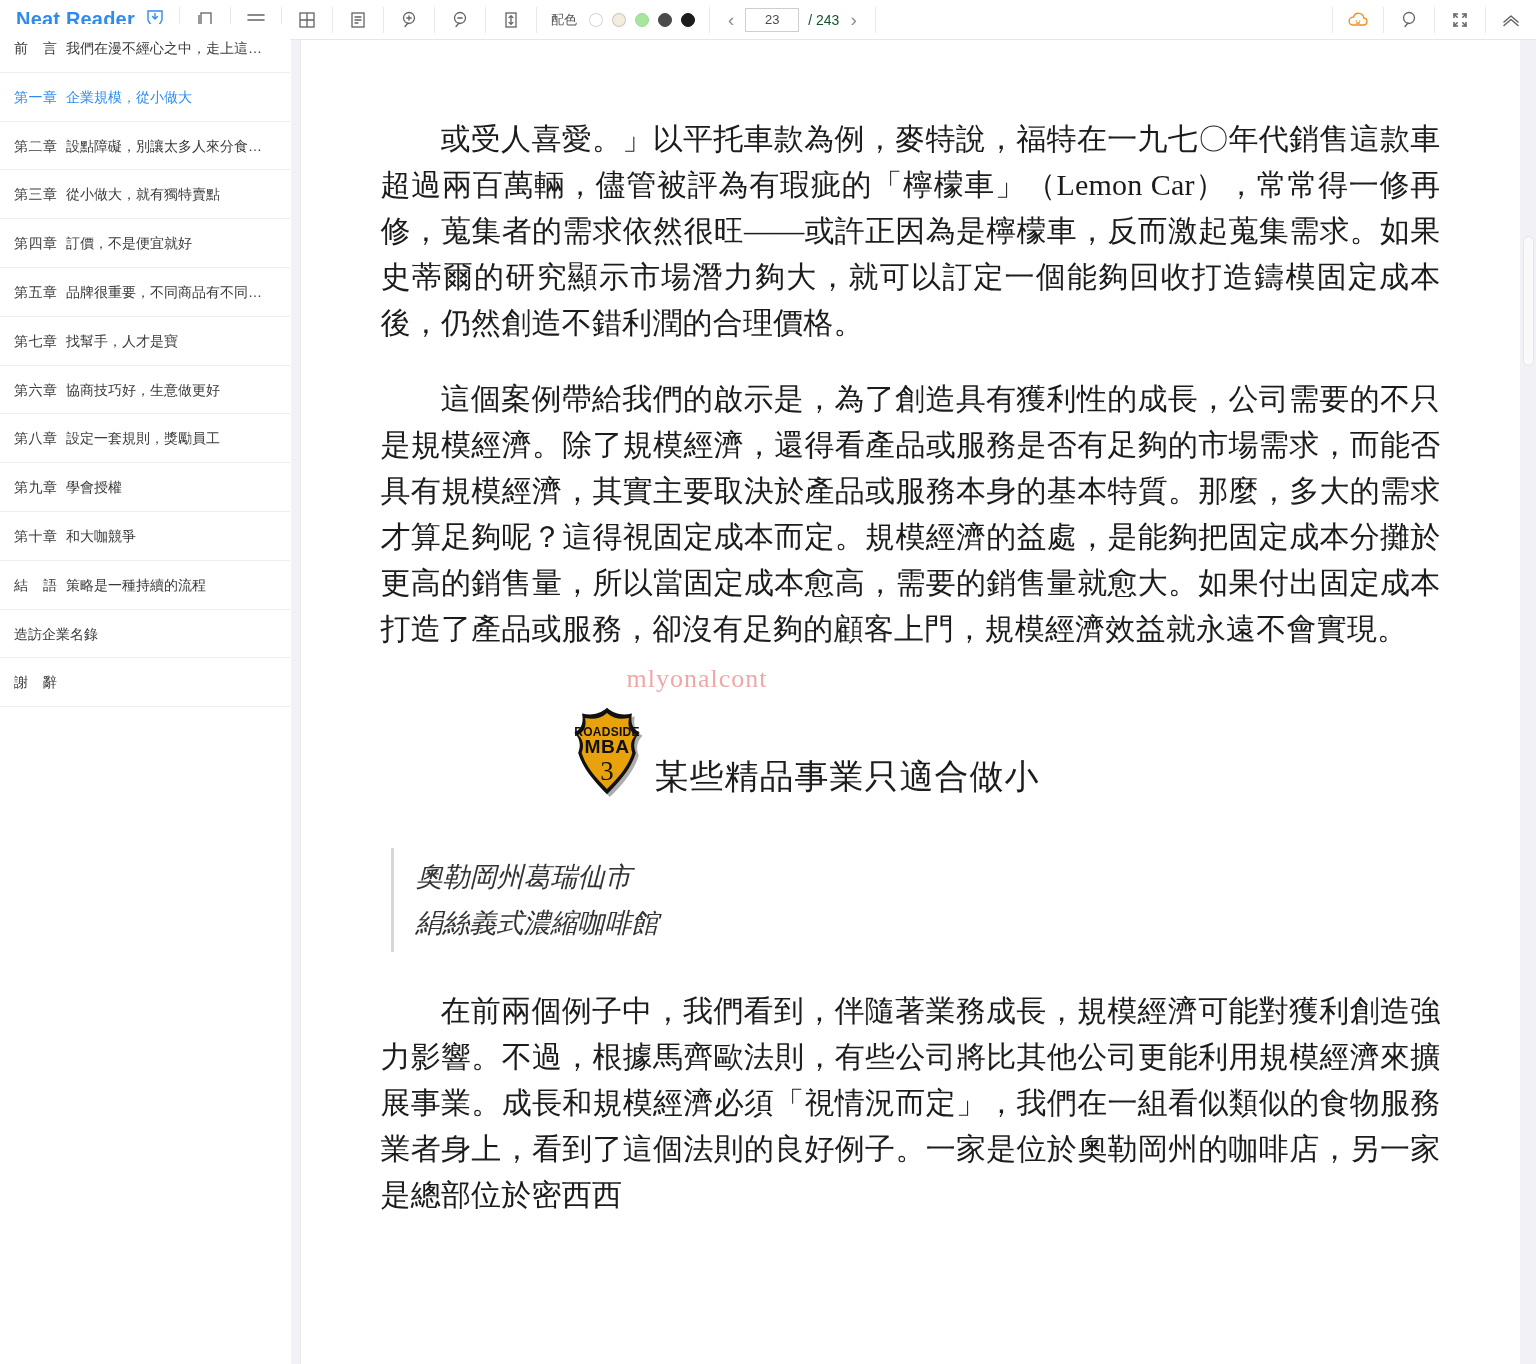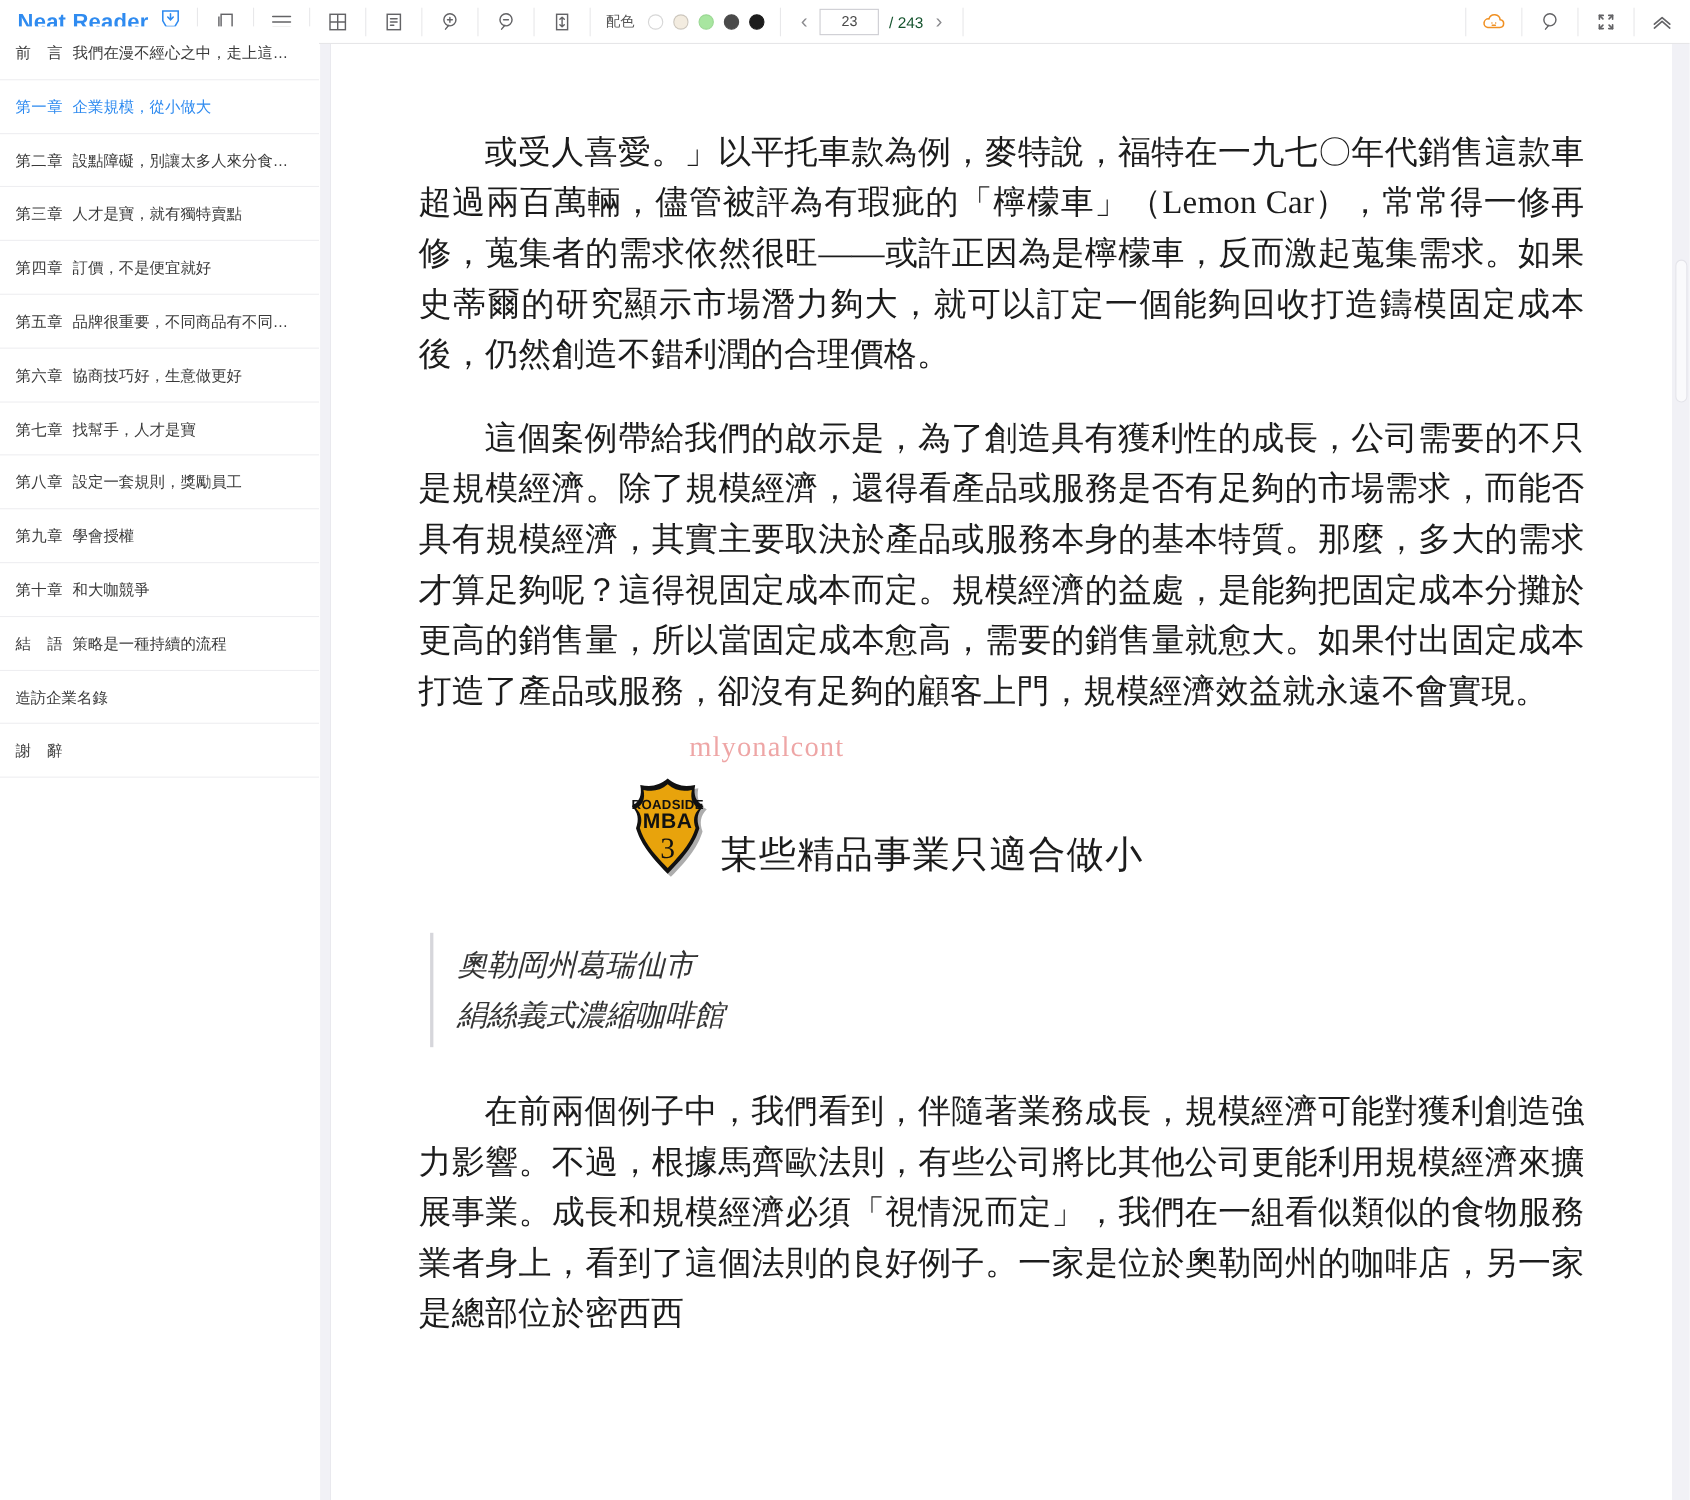--- a/index.html
+++ b/index.html
@@ -12,21 +12,21 @@
 
   
   .toolbar {
     position: absolute; top: 0; left: 0;
     width: 1536px; height: 40px;
     background: #ffffff;
     border-bottom: 1px solid #e6e6e8;
     display: flex; align-items: center;
   }
   .brand {
-    display: flex; align-items: flex-end;
+    display: flex; align-items: center;
     padding-left: 16px; padding-right: 14px;
     height: 24px; gap: 10px;
   }
   .brand-name {
     font-size: 20px; font-weight: bold;
     color: #2f8bf0; letter-spacing: .2px;
     white-space: nowrap;
   }
   .tb-sep { width: 1px; height: 26px; background: #e8e8ea; flex: 0 0 auto; }
   .tb-btn {
@@ -309,37 +309,37 @@
     <div class="toc-item active">
       <span class="toc-num">第一章</span>
       <span class="toc-title">企業規模，從小做大</span>
     </div>
     <div class="toc-item">
       <span class="toc-num">第二章</span>
       <span class="toc-title">設點障礙，別讓太多人來分食…</span>
     </div>
     <div class="toc-item">
       <span class="toc-num">第三章</span>
-      <span class="toc-title">人才是寶，就有獨特賣點</span>
+      <span class="toc-title">從小做大，就有獨特賣點</span>
     </div>
     <div class="toc-item">
       <span class="toc-num">第四章</span>
       <span class="toc-title">訂價，不是便宜就好</span>
     </div>
     <div class="toc-item">
       <span class="toc-num">第五章</span>
       <span class="toc-title">品牌很重要，不同商品有不同…</span>
     </div>
     <div class="toc-item">
+      <span class="toc-num">第七章</span>
+      <span class="toc-title">找幫手，人才是寶</span>
+    </div>
+    <div class="toc-item">
       <span class="toc-num">第六章</span>
       <span class="toc-title">協商技巧好，生意做更好</span>
-    </div>
-    <div class="toc-item">
-      <span class="toc-num">第七章</span>
-      <span class="toc-title">找幫手，人才是寶</span>
     </div>
     <div class="toc-item">
       <span class="toc-num">第八章</span>
       <span class="toc-title">設定一套規則，獎勵員工</span>
     </div>
     <div class="toc-item">
       <span class="toc-num">第九章</span>
       <span class="toc-title">學會授權</span>
     </div>
     <div class="toc-item">

